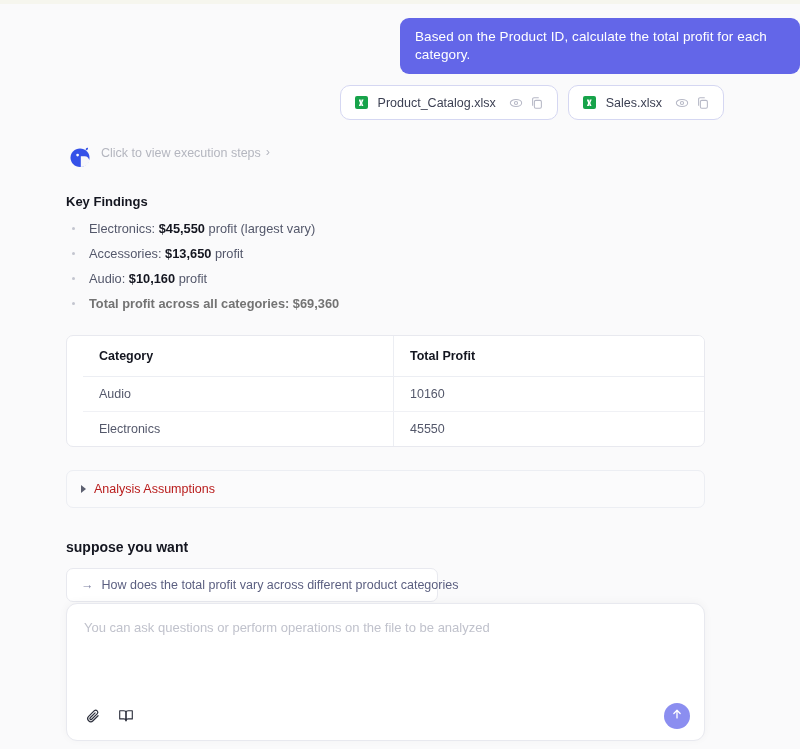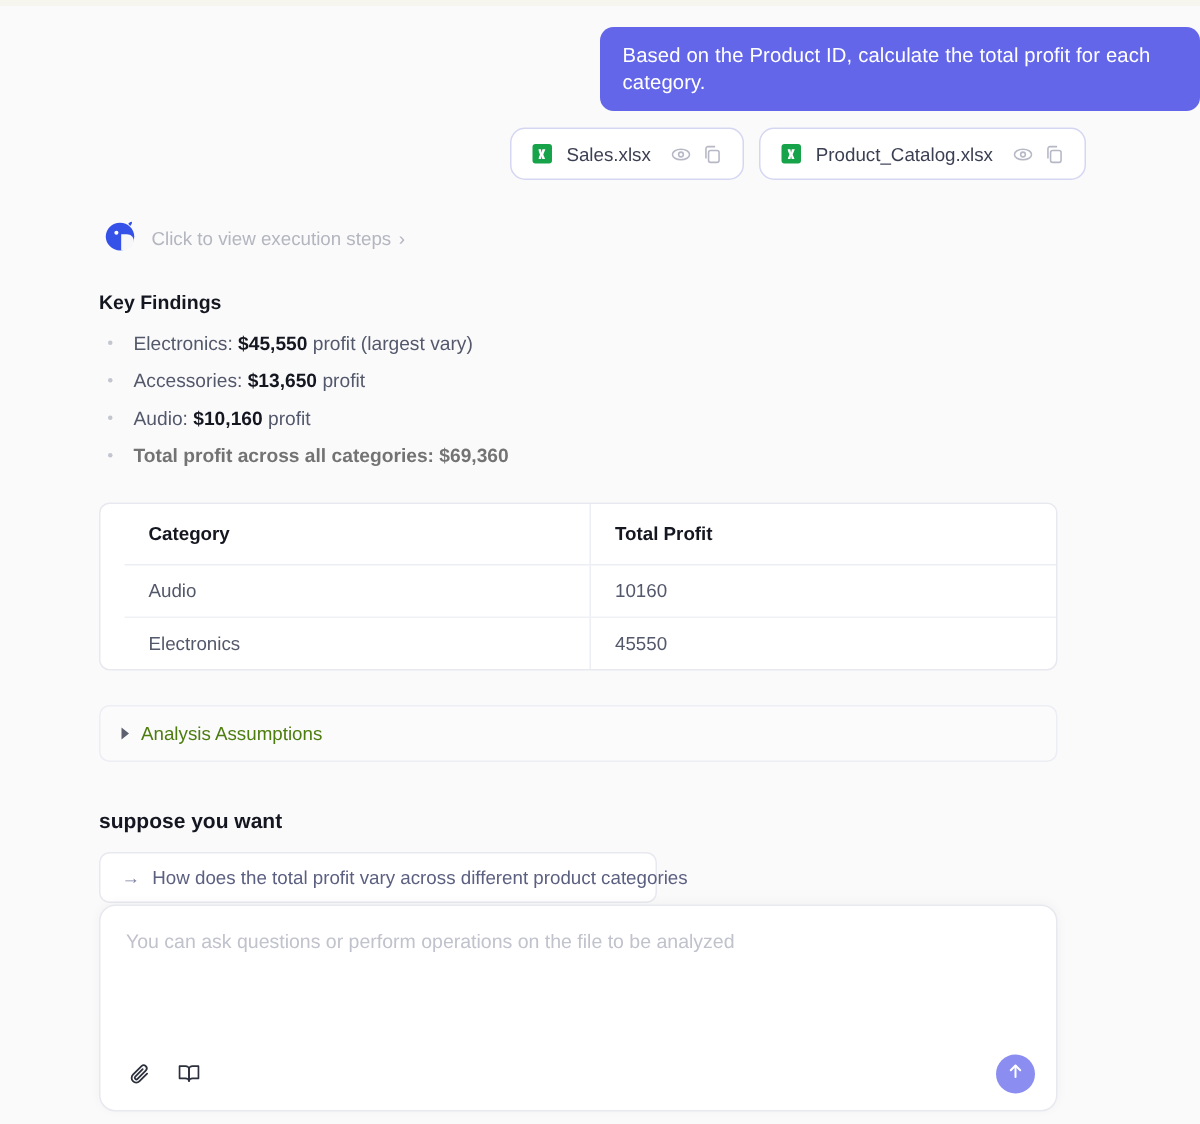--- a/index.html
+++ b/index.html
@@ -100,21 +100,21 @@
     position: relative;
   }
   .avatar {
     position: absolute;
     left: 66px;
     top: -2px;
     width: 28px; height: 28px;
   }
   .exec-steps {
     display: flex;
-    align-items: center;
+    align-items: flex-start;
     gap: 5px;
     margin-left: 35px;
     height: 26px;
   }
   .exec-steps span {
     font-size: 12.5px;
     color: #b4b6bf;
   }
   .exec-chevron { color: #b4b6bf; font-size: 13px; line-height: 1; }
 
@@ -192,21 +192,21 @@
     display: flex;
     align-items: center;
     gap: 8px;
   }
   .acc-tri {
     width: 0; height: 0;
     border-left: 5px solid #5c6070;
     border-top: 4px solid transparent;
     border-bottom: 4px solid transparent;
   }
-  .accordion span { font-size: 12.5px; color: #4d7c0f; }
+  .accordion span { font-size: 12.5px; color: #b91c1c; }
 
   
   .sugg-title {
     margin-top: 31px;
     font-size: 14px;
     font-weight: bold;
     color: #141620;
   }
   .sugg-chip {
     margin-top: 13px;
@@ -274,42 +274,42 @@
   <div class="user-row">
     <div class="user-bubble">Based on the Product ID, calculate the total profit for each category.</div>
   </div>
 
   <div class="files-row">
 
     <div class="file-chip">
       <span class="xls-icon">
           <i></i>
         </span>
-      <span class="file-name">Sales.xlsx</span>
+      <span class="file-name">Product_Catalog.xlsx</span>
       <span class="chip-actions">
         <span>
           <svg width="14" height="14" viewBox="0 0 16 16" fill="none" stroke="#b6b8c6" stroke-width="1.2">
             <ellipse cx="8" cy="8" rx="6.5" ry="4"></ellipse>
               <circle cx="8" cy="8" r="1.8"></circle>
           </svg>
         </span>
         <span>
           <svg width="14" height="14" viewBox="0 0 16 16" fill="none" stroke="#b6b8c6" stroke-width="1.2">
             <rect x="5" y="5" width="8" height="9" rx="1.6"></rect>
               <path d="M3 11V3.6A1.6 1.6 0 0 1 4.6 2H10"></path>
           </svg>
         </span>
       </span>
     </div>
 
     <div class="file-chip">
       <span class="xls-icon">
           <i></i>
         </span>
-      <span class="file-name">Product_Catalog.xlsx</span>
+      <span class="file-name">Sales.xlsx</span>
       <span class="chip-actions">
         <span>
           <svg width="14" height="14" viewBox="0 0 16 16" fill="none" stroke="#b6b8c6" stroke-width="1.2">
             <ellipse cx="8" cy="8" rx="6.5" ry="4"></ellipse>
               <circle cx="8" cy="8" r="1.8"></circle>
           </svg>
         </span>
         <span>
           <svg width="14" height="14" viewBox="0 0 16 16" fill="none" stroke="#b6b8c6" stroke-width="1.2">
             <rect x="5" y="5" width="8" height="9" rx="1.6"></rect>

